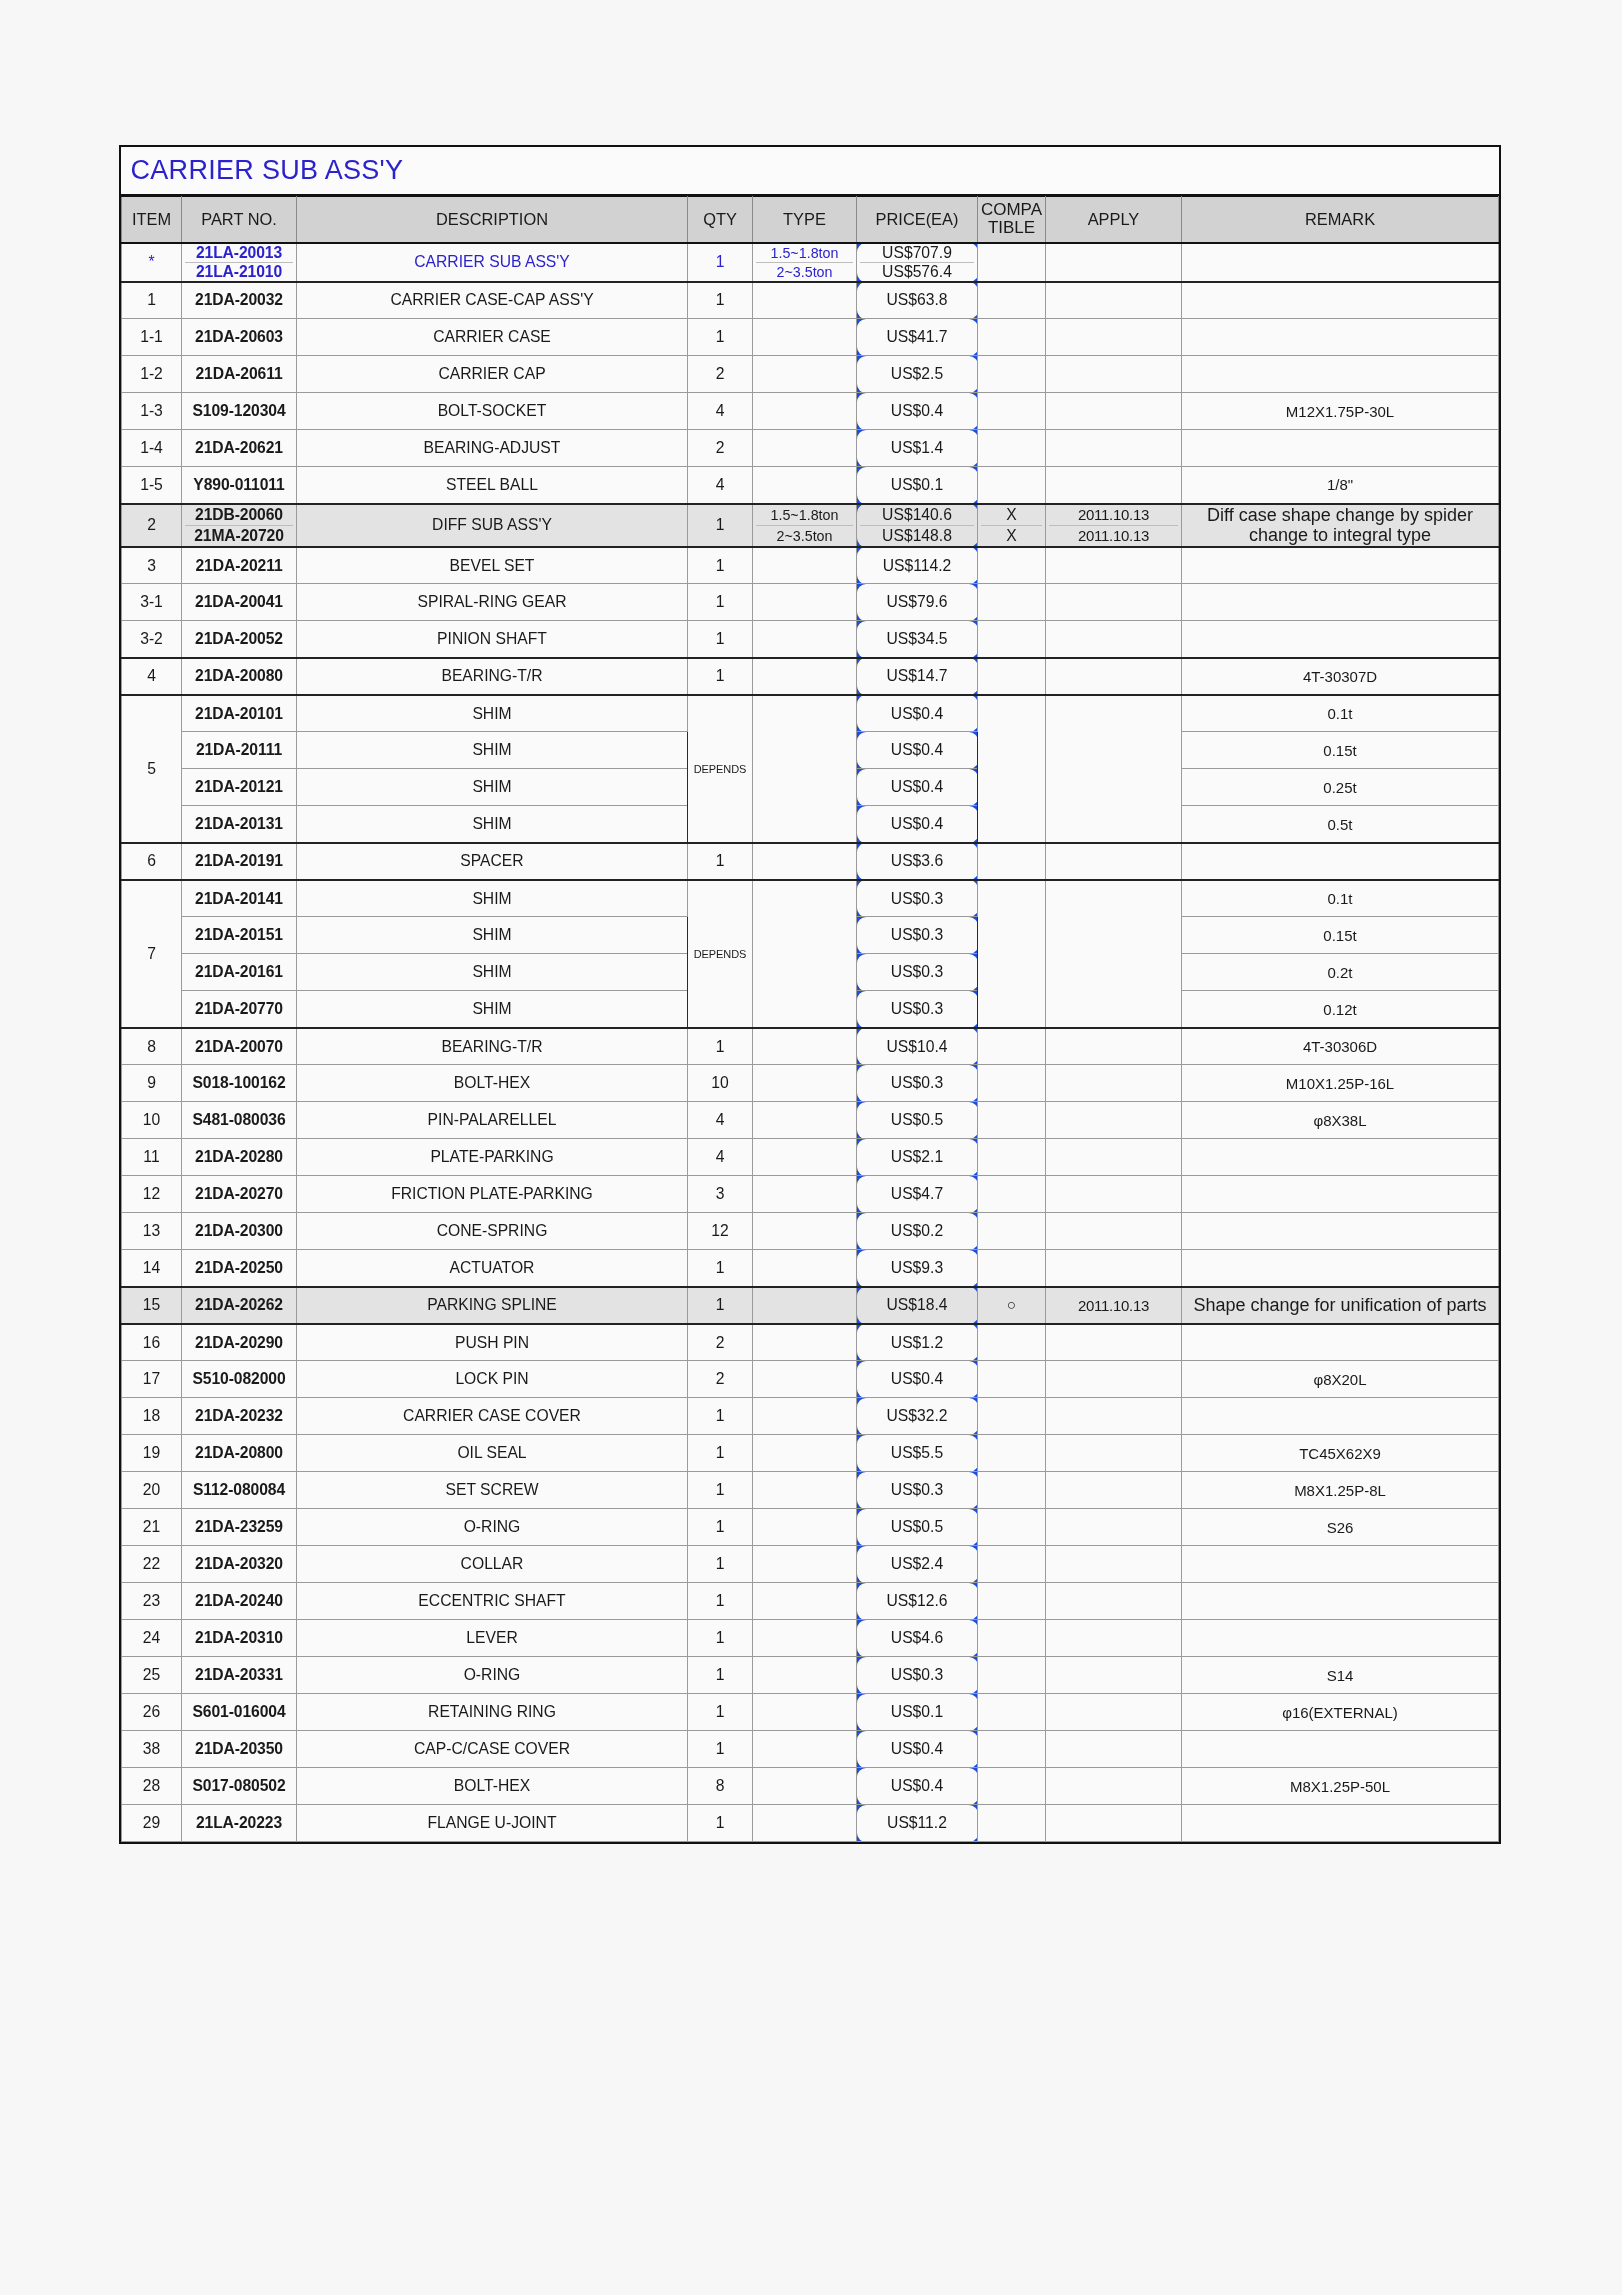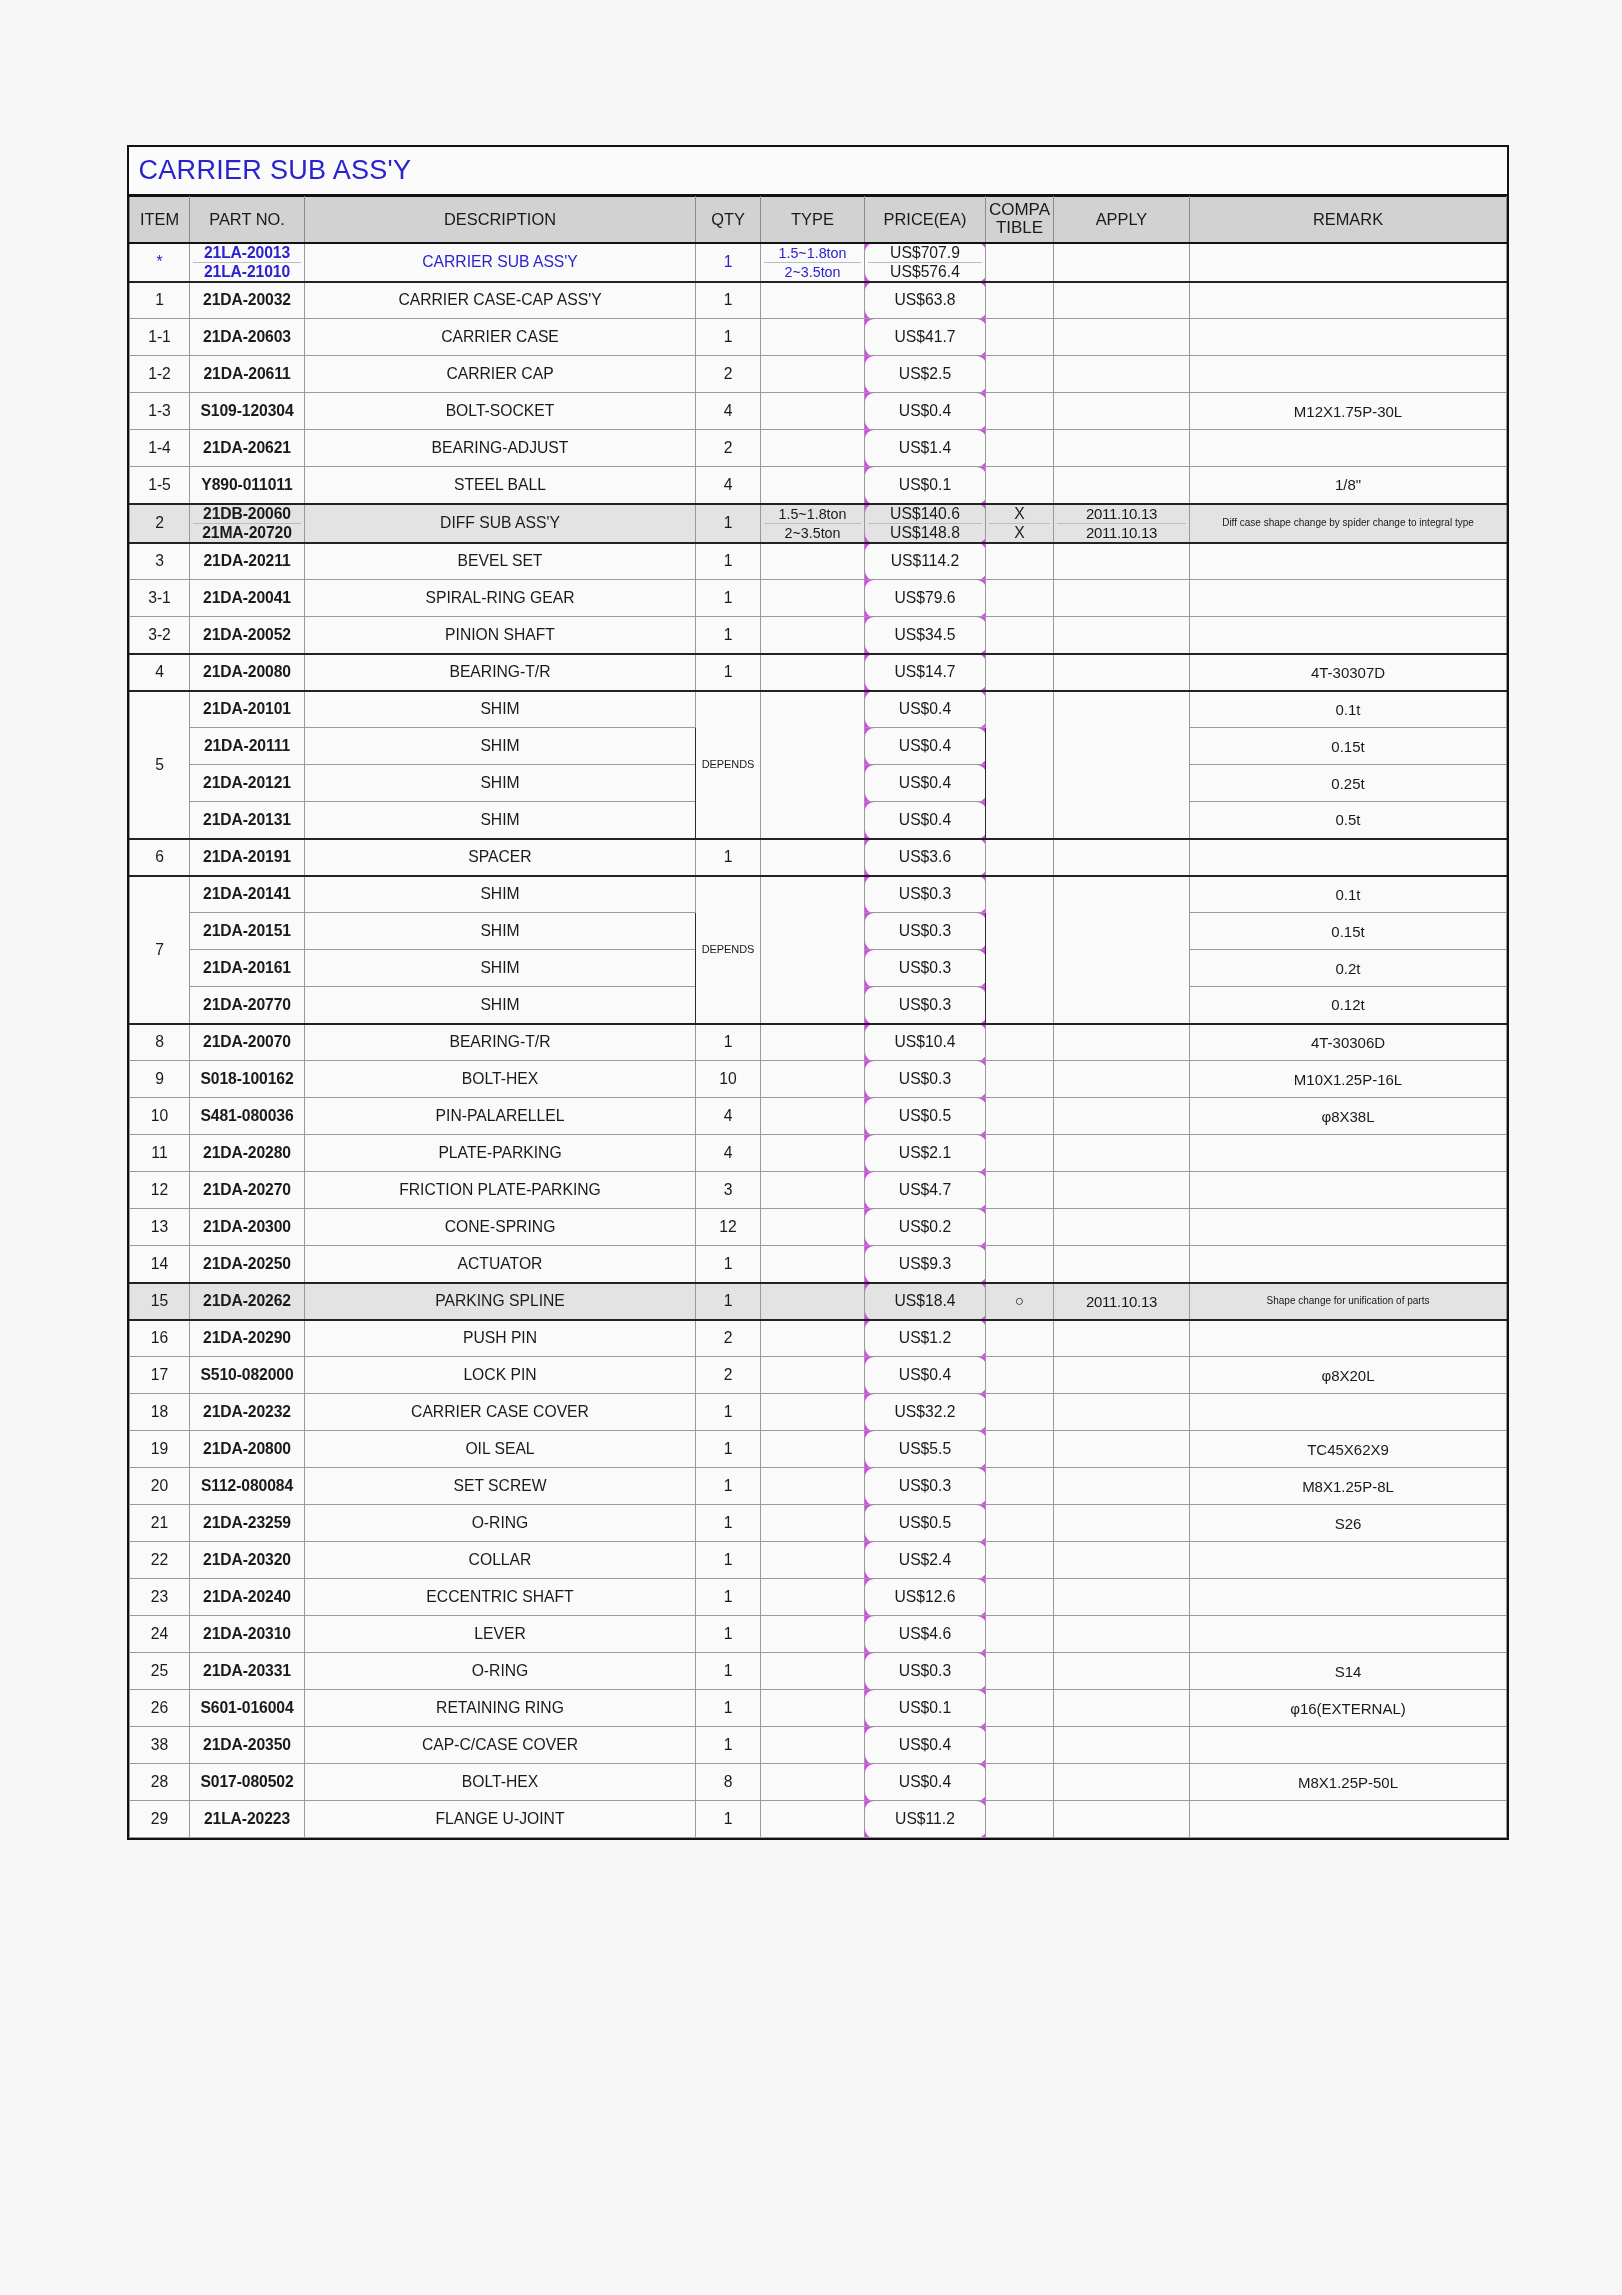--- a/index.html
+++ b/index.html
@@ -9,24 +9,24 @@
     background: #f7f7f7;
   }
   body {
     width: 1622px;
     height: 2295px;
     font-family: "Liberation Sans", "DejaVu Sans", sans-serif;
     -webkit-font-smoothing: antialiased;
   }
   #sheet {
     position: absolute;
-    left: 127px;
+    left: 119px;
     top: 145px;
     width: 1382px;
-    background: #d946ef;
+    background: #1d4ed8;
     border: 2.7px solid #111;
     box-sizing: border-box;
   }
   
   #title-bar {
     height: 49px;
     border-bottom: 2px solid #111;
     background: #fbfbfc;
     display: flex;
     align-items: center;
@@ -91,21 +91,21 @@
 
   
   tr.hl > td { background: #e3e3e3; }
 
   
   .blue { color: #2b22cc; }
 
   td.remark, th.remark-h { text-align: left; padding-left: 5.5px; }
   th.remark-h { text-align: center; }
   td.remark { font-size: 15px; }
-  td.remark.wrap { white-space: normal; line-height: 1.15; font-size: 10px; margin-top: 43px; }
+  td.remark.wrap { white-space: normal; line-height: 1.15; font-size: 18px; margin-top: 43px; }
 
   td.qty-depends {
     font-size: 11px;
     line-height: 1.1;
     white-space: normal;
     letter-spacing: -0.1px;
     margin-left: 25px;
   }
   td.type-cell { font-size: 14.3px; }
   td.part-cell { font-size: 15.7px; letter-spacing: -0.1px; font-weight: bold; }

